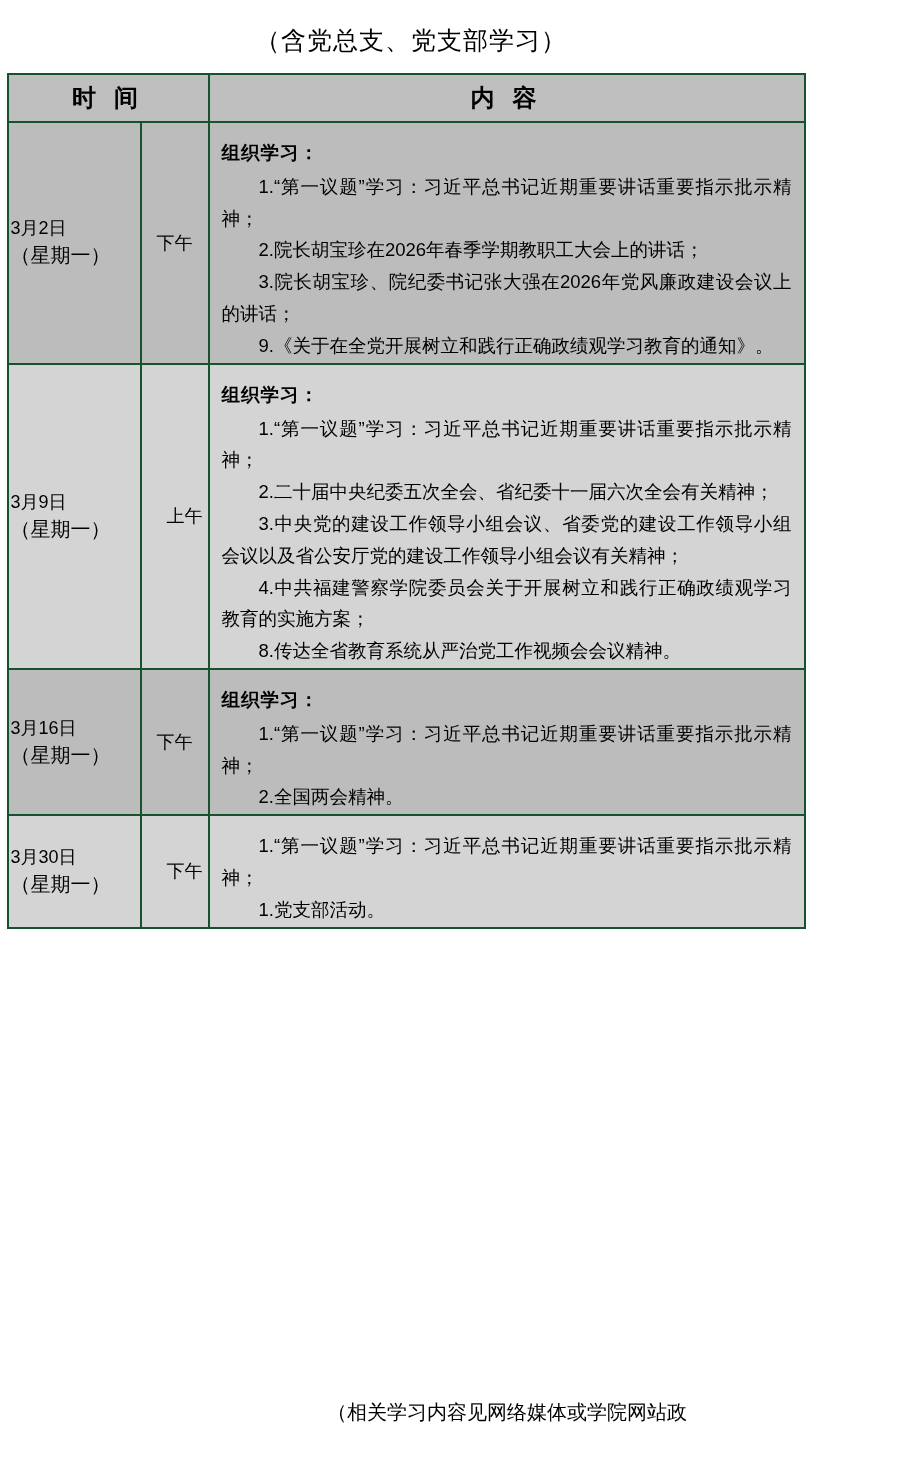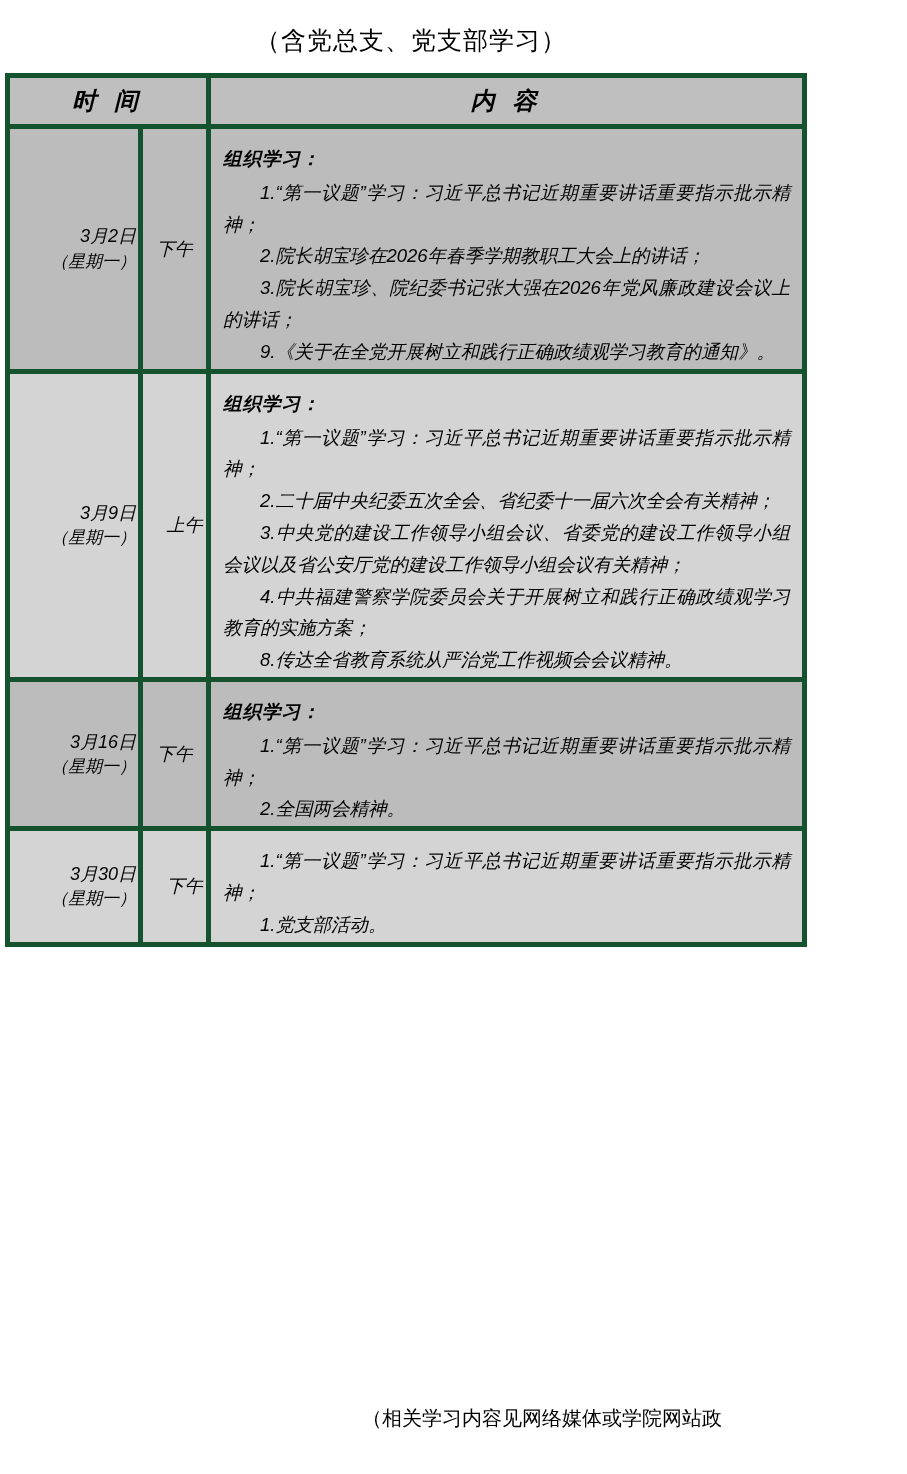--- a/index.html
+++ b/index.html
@@ -31,51 +31,50 @@
     padding-bottom: 16px;
     padding-left: 10px;
   }
   table.schedule {
     border-collapse: collapse;
     width: 797px;
     margin: 0 auto;
     table-layout: fixed;
   }
   table.schedule td, table.schedule th {
-    border: 5px solid #14532d;
+    border: 2px solid #14532d;
     vertical-align: middle;
-    font-style: italic;
   }
   thead th {
     background: #bfbfbf;
     font-family: "Liberation Serif", "DejaVu Serif", serif;
     font-weight: bold;
     font-size: 24px;
     letter-spacing: 6px;
     height: 42px;
     padding: 2px 0;
     text-align: center;
   }
   .col-date { width: 133px; }
   .col-half { width: 68px; }
   .col-content { width: 596px; }
 
   .row-shade-dark td { background: #bcbcbc; }
   .row-shade-light td { background: #d4d4d4; padding-left: 21px; }
 
   td.date-cell {
-    text-align: right;
+    text-align: left;
     font-size: 18px;
     line-height: 1.45;
     padding: 6px 2px;
     font-family: "Liberation Sans", "DejaVu Sans", sans-serif;
   }
   td.date-cell .weekday {
     display: block;
-    font-size: 17px;
+    font-size: 20px;
   }
   td.half-cell {
     text-align: center;
     font-size: 18px;
     font-family: "Liberation Sans", "DejaVu Sans", sans-serif;
     margin-left: 29px;
   }
   td.content-cell {
     padding: 14px 12px 1px 12px;
     font-size: 18.5px;
@@ -86,26 +85,26 @@
     font-weight: bold;
     letter-spacing: 1px;
     margin-bottom: 2px;
   }
   .content-item {
     text-indent: 2em;
   }
   .footnote {
     position: absolute;
     right: 55px;
-    bottom: 40px;
+    bottom: 46px;
     width: 430px;
     font-family: "Liberation Serif", "DejaVu Serif", serif;
     font-size: 20px;
     line-height: 1.6;
-    text-align: center;
+    text-align: left;
   }
 </style>
 </head>
 <body>
 
 <div class="page">
 
   <div class="doc-subtitle">（含党总支、党支部学习）</div>
 
   <table class="schedule">

